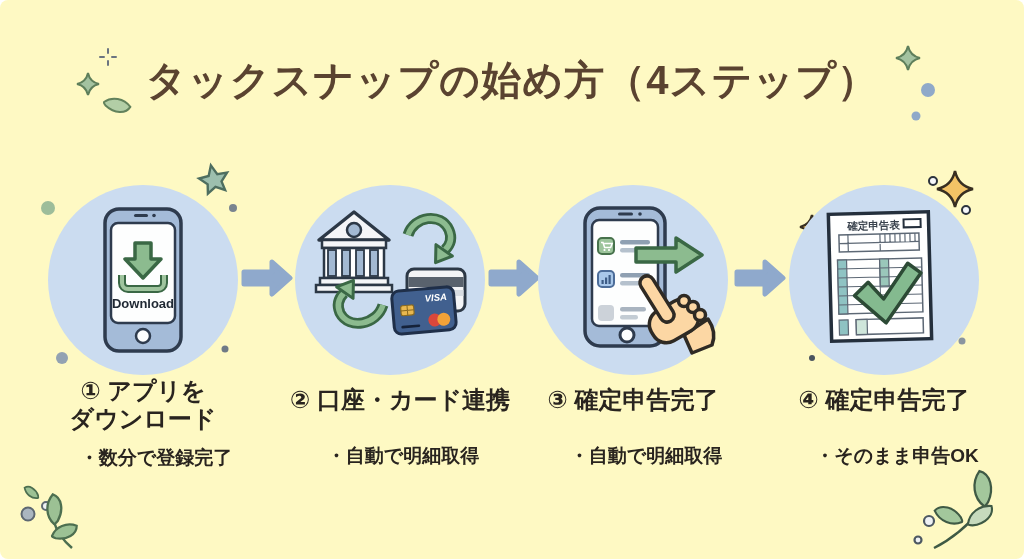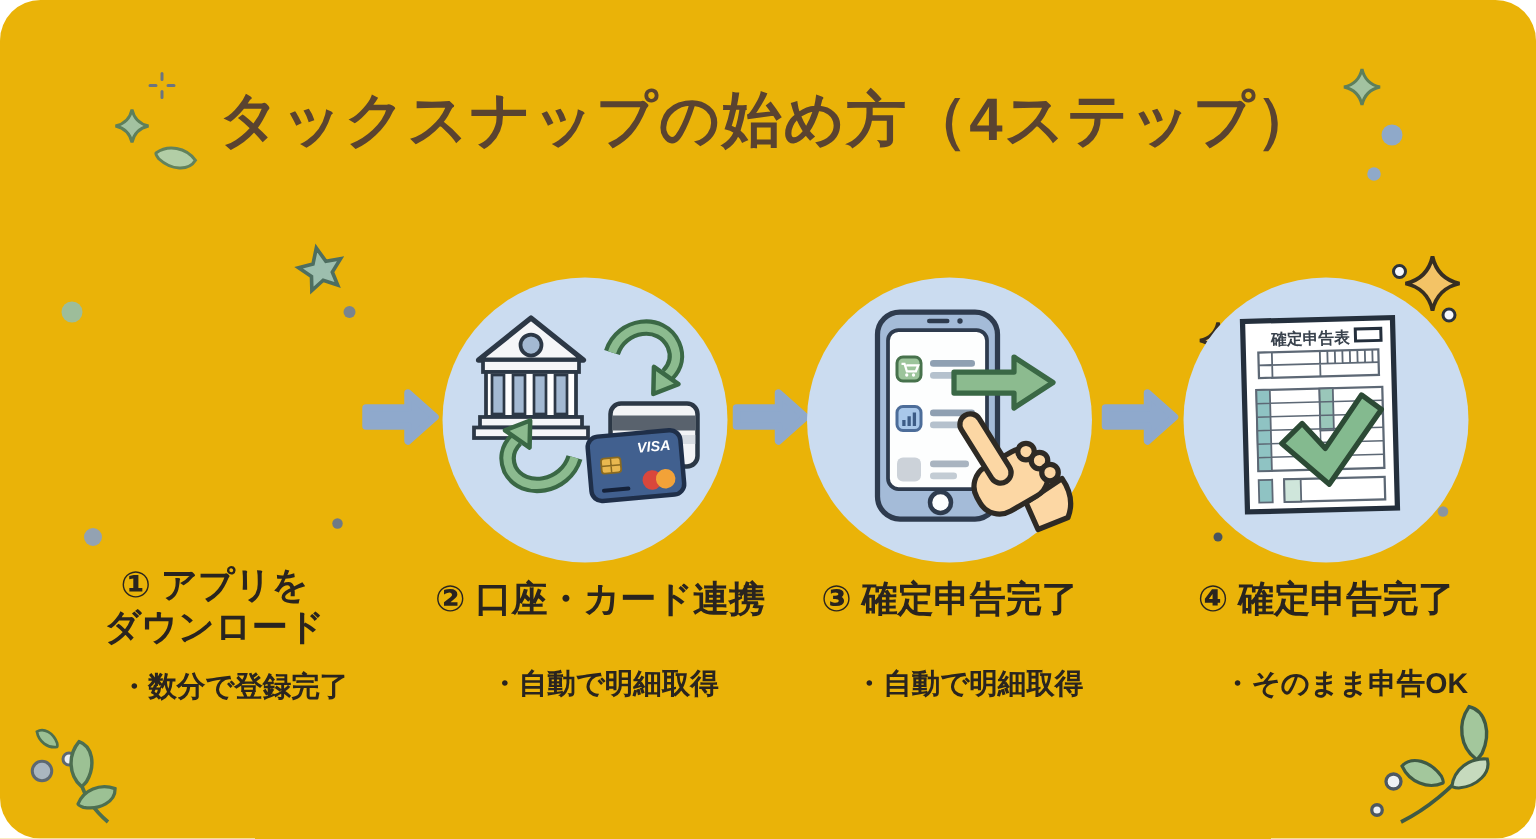--- a/index.html
+++ b/index.html
@@ -1,17 +1,17 @@
 <!DOCTYPE html>
 <html><head>
 <meta charset="utf-8">
 <style>
   html,body{margin:0;padding:0;background:#ffffff;}
   body{font-family:"Liberation Sans","DejaVu Sans",sans-serif;}
-  .canvas{position:relative;width:1024px;height:559px;background:#eab308;border-radius:27px;overflow:hidden;}
+  .canvas{position:relative;width:1024px;height:559px;background:#fef9c3;border-radius:8px;overflow:hidden;}
   .deco{position:absolute;left:0;top:0;width:1024px;height:559px;}
   .title{position:absolute;top:56px;left:0;width:100%;margin:0;text-align:center;
          font-size:40px;font-weight:800;color:#5a4330;letter-spacing:1px;line-height:48px;}
   .circle{position:absolute;top:185px;width:190px;height:190px;border-radius:50%;background:#cbdcf0;}
   .circle svg{position:absolute;left:0;top:0;width:190px;height:190px;overflow:visible;}
   .flow-arrow{position:absolute;top:255px;width:52px;height:46px;}
   .heading{position:absolute;width:286px;text-align:center;font-size:24px;font-weight:800;
            color:#29241f;line-height:28px;}
   .note{position:absolute;width:286px;text-align:center;font-size:19px;font-weight:700;color:#29241f;padding-left:13px;}
 </style>
@@ -61,20 +61,33 @@
     <path d="M934 548 Q962 534 986 504" stroke="#3f5a45" stroke-width="2.5" fill="none"></path>
     <use href="#leaf" transform="translate(984 506) rotate(-70) scale(1.25)" fill="#a3c79c" stroke="#3f5a45" stroke-width="1.8"></use>
     <use href="#leaf" transform="translate(962 522) rotate(-130) scale(1.05)" fill="#a3c79c" stroke="#3f5a45" stroke-width="2"></use>
     <use href="#leaf" transform="translate(968 524) rotate(-10) scale(1.05)" fill="#c6dabd" stroke="#3f5a45" stroke-width="2"></use>
     <circle cx="929" cy="521" r="5" fill="#eef1f4" stroke="#4d5862" stroke-width="2.2"></circle>
     <circle cx="918" cy="540" r="3.5" fill="#eef1f4" stroke="#4d5862" stroke-width="2.2"></circle>
   </svg>
 
   <h1 class="title">タックスナップの始め方（4ステップ）</h1>
 
+  <div class="circle" style="left:48px">
+    <svg viewBox="0 0 190 190">
+      <rect x="57" y="24" width="76" height="142" rx="14" fill="#a4bbd8" stroke="#2e3b4e" stroke-width="3.5"></rect>
+      <rect x="63" y="38" width="64" height="100" rx="7" fill="#fdfefe" stroke="#2e3b4e" stroke-width="2.5"></rect>
+      <rect x="86" y="29" width="14" height="3" rx="1.5" fill="#2e3b4e"></rect>
+      <circle cx="106" cy="30.5" r="1.8" fill="#2e3b4e"></circle>
+      <path d="M87 58 h16 v16 h10 l-18 19 -18 -19 h10 z" fill="#8cbb8f" stroke="#3a6845" stroke-width="3.5" stroke-linejoin="round"></path>
+      <path d="M74 90 v8 a6 6 0 0 0 6 6 h30 a6 6 0 0 0 6 -6 v-8" fill="none" stroke="#3a6845" stroke-width="8"></path>
+      <path d="M74 90 v8 a6 6 0 0 0 6 6 h30 a6 6 0 0 0 6 -6 v-8" fill="none" stroke="#9fc49e" stroke-width="4"></path>
+      <text x="95" y="123" text-anchor="middle" font-size="13" font-weight="700" fill="#1f2833">Download</text>
+      <circle cx="95" cy="151" r="7" fill="#fdfefe" stroke="#2e3b4e" stroke-width="2.5"></circle>
+    </svg>
+  </div>
 
   <svg class="flow-arrow" style="left:241px" viewBox="0 0 52 46">
     <path d="M3 17 H31 V7 L49 23 L31 39 V29 H3 Z" fill="#8fa9cc" stroke="#8fa9cc" stroke-width="5" stroke-linejoin="round"></path>
   </svg>
 
   <div class="circle" style="left:295px">
     <svg viewBox="0 0 190 190">
       <g>
         <polygon points="24,55 59,27 94,55" fill="#f5f6f8" stroke="#2c3846" stroke-width="3.5" stroke-linejoin="round"></polygon>
         <circle cx="59" cy="45" r="7" fill="#a3b9d2" stroke="#2c3846" stroke-width="2.5"></circle>

